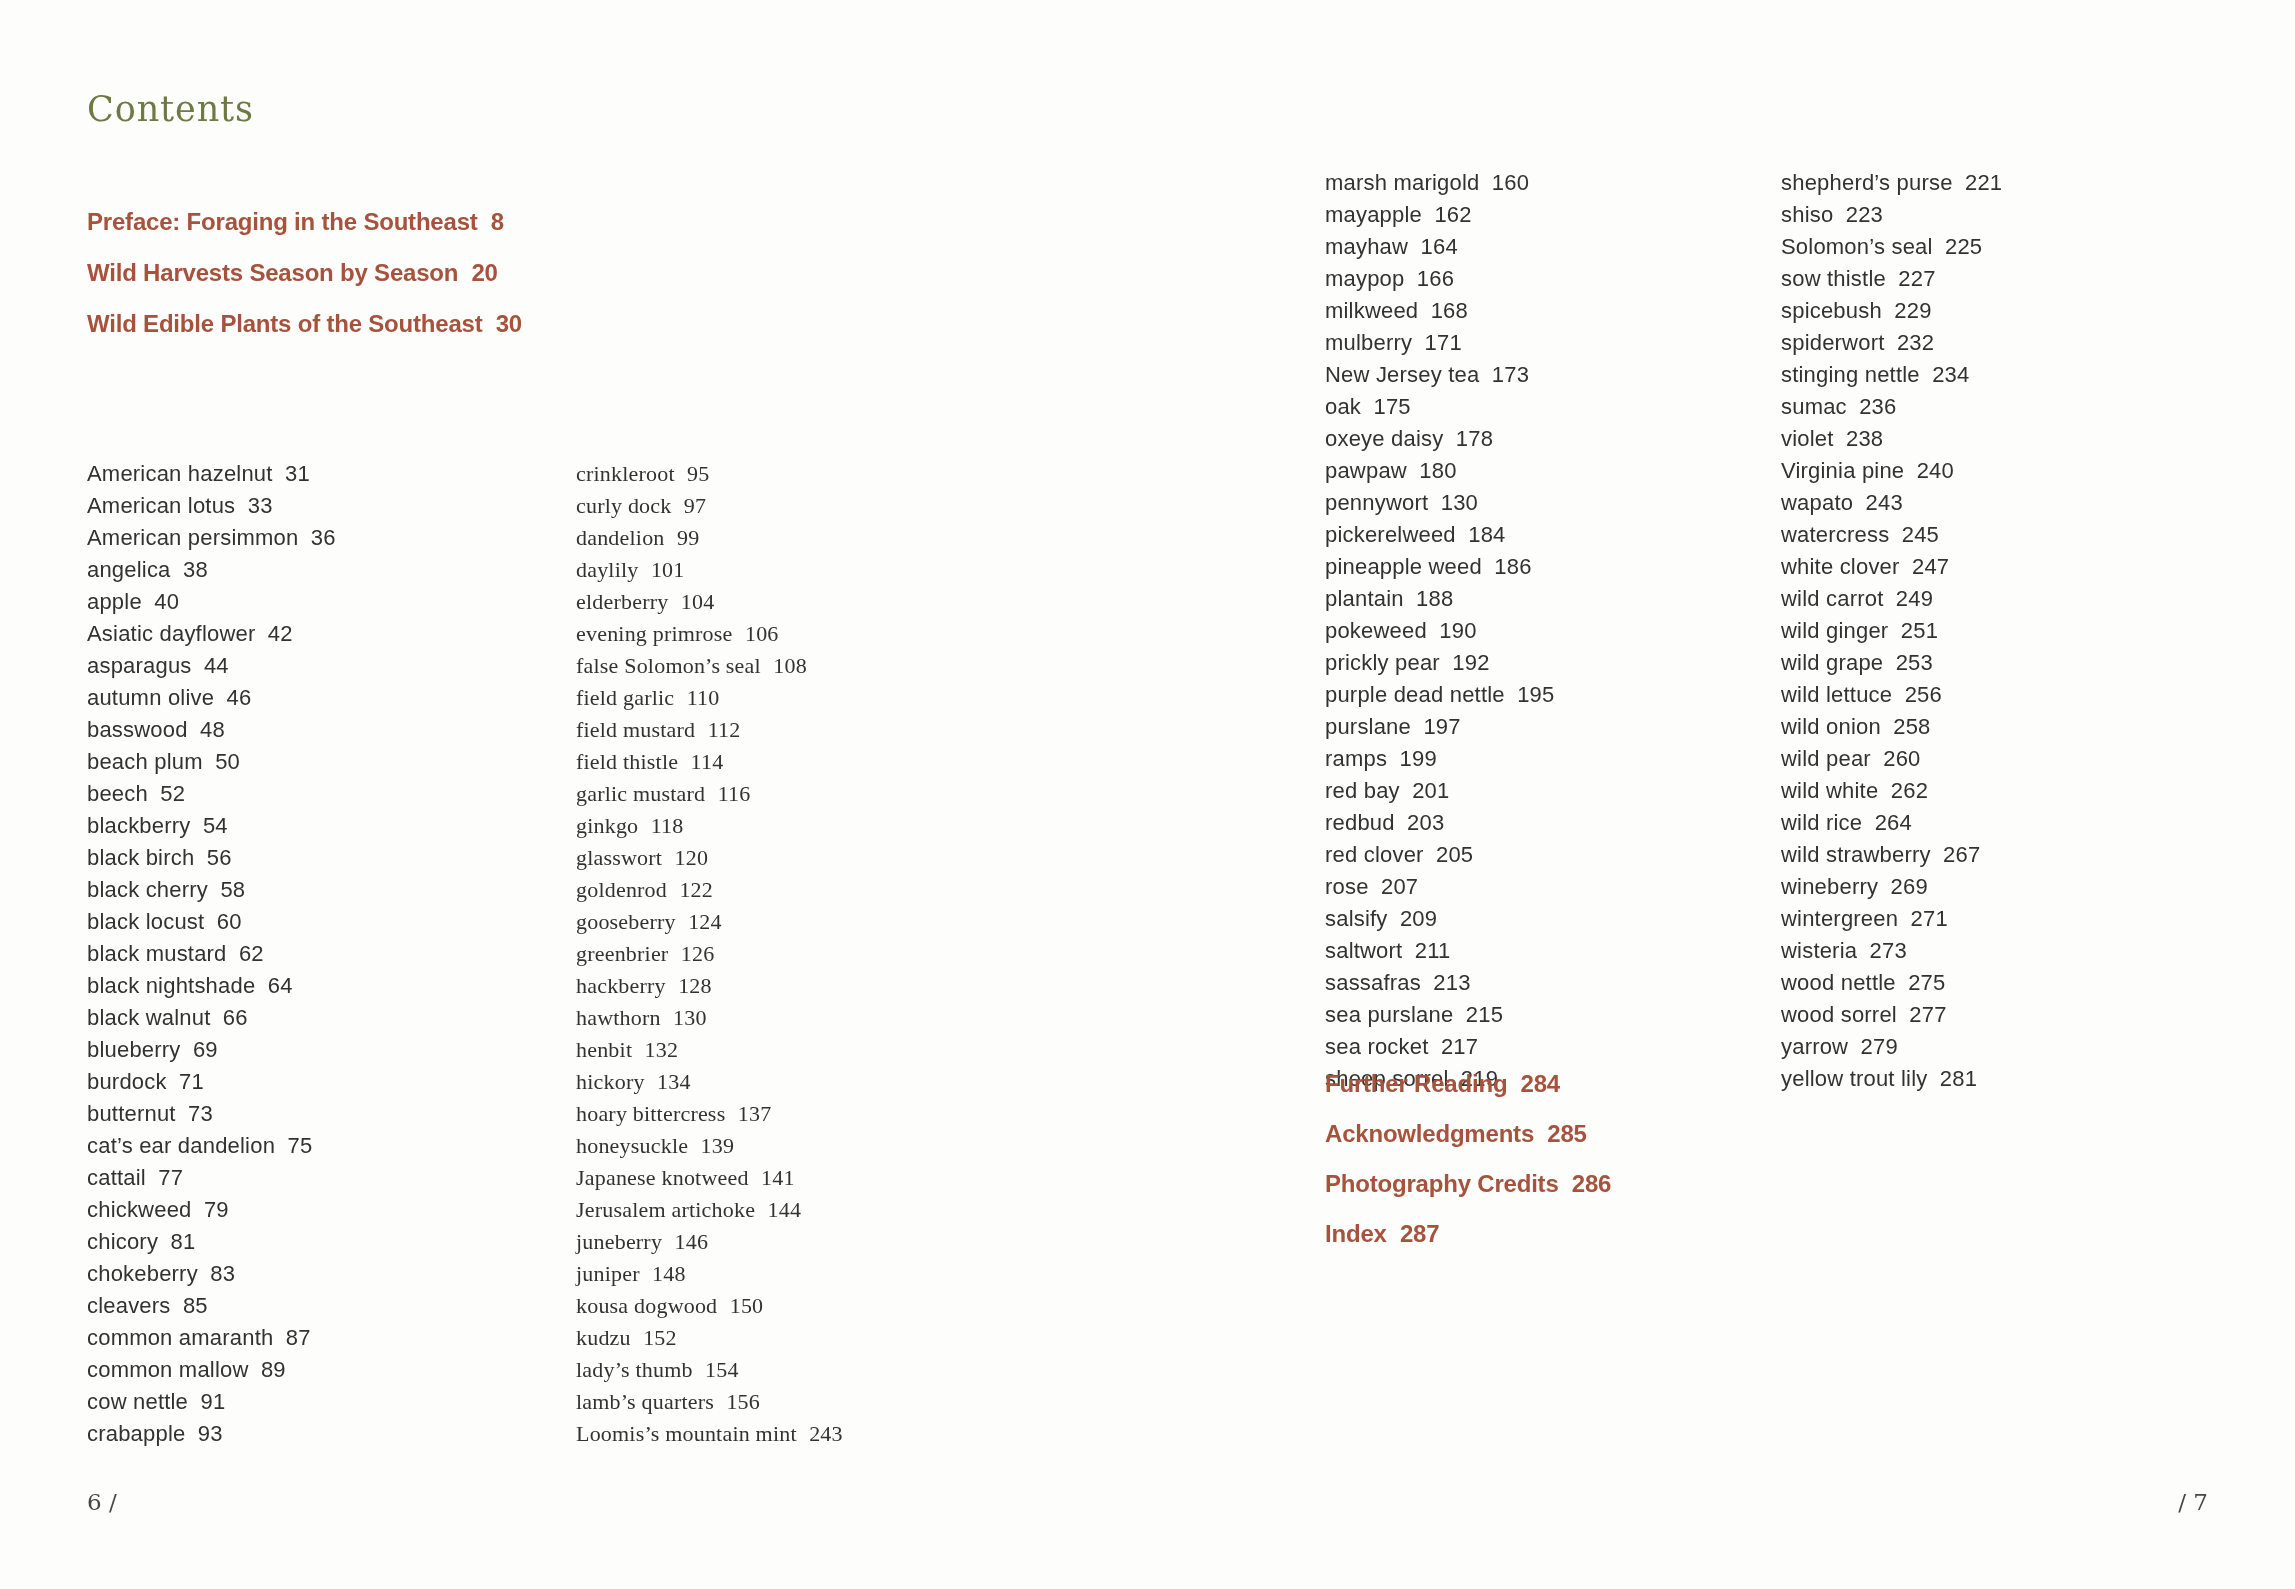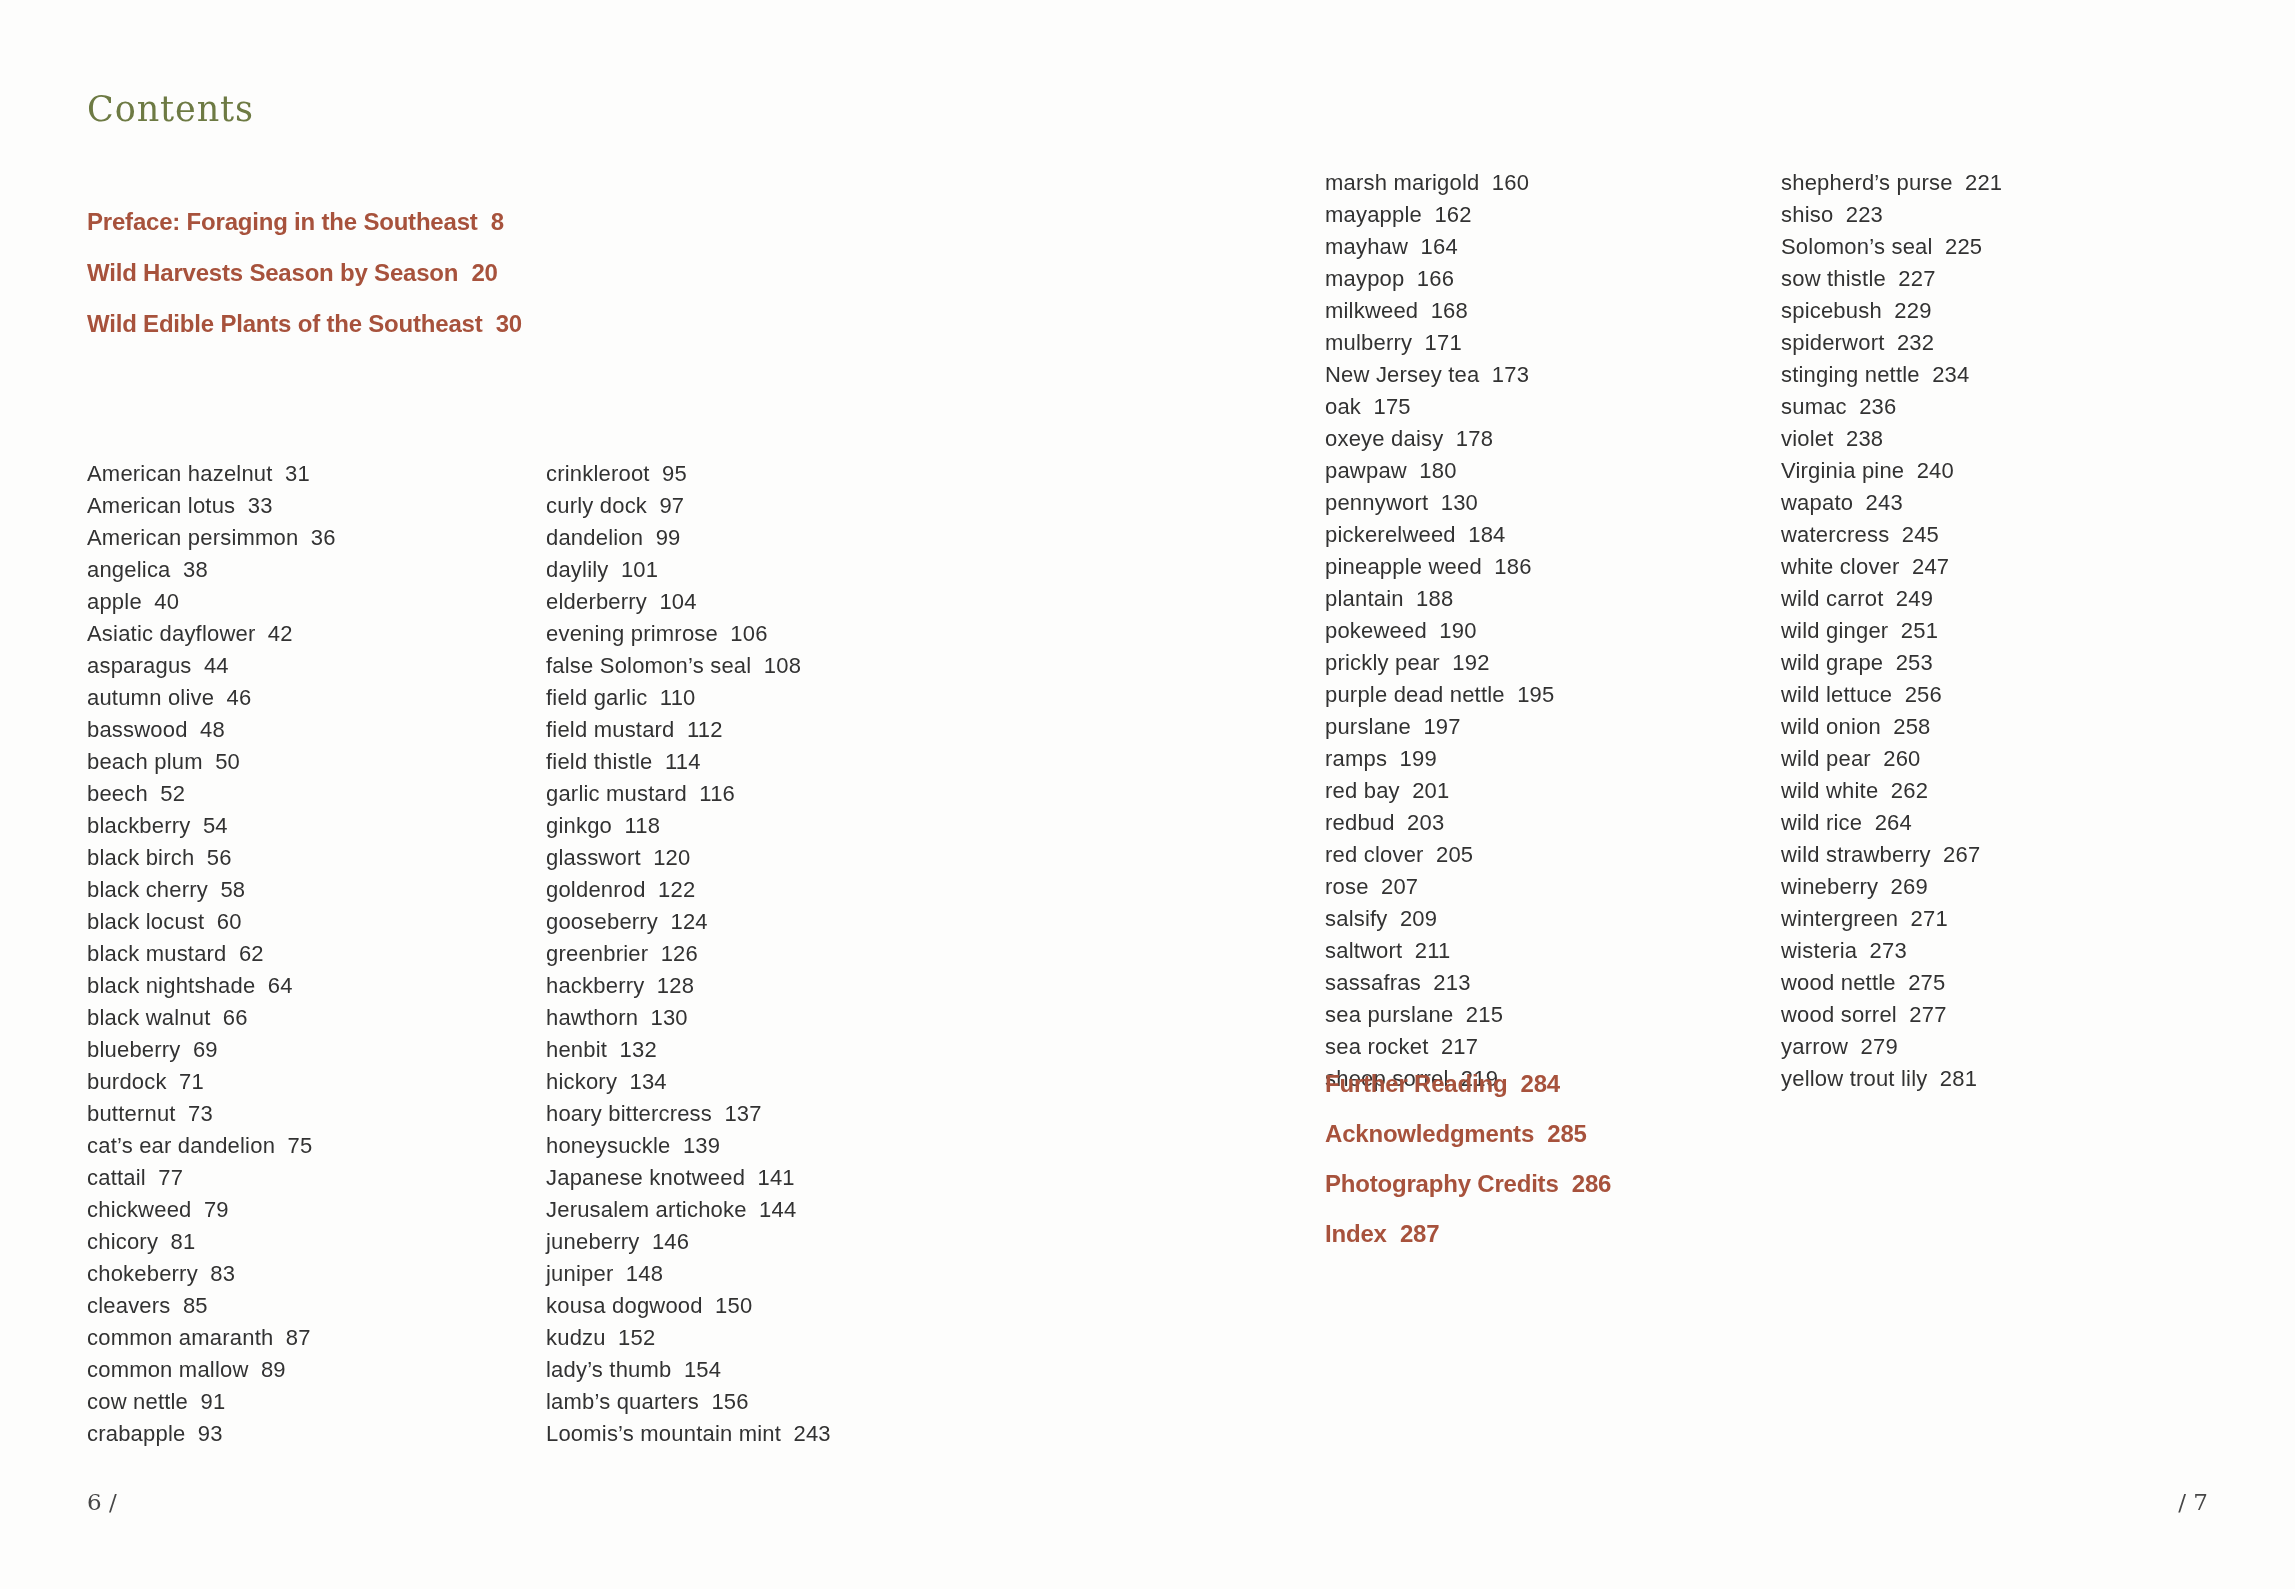--- a/index.html
+++ b/index.html
@@ -21,21 +21,21 @@
   .fm-list.back{left:1325px;top:1059px;}
   .fm-row{
     height:51px;line-height:51px;
     font-size:24px;font-weight:bold;
     color:#a7523c;letter-spacing:-0.2px;
     white-space:nowrap;
   }
   .fm-list.back .fm-row{height:50px;line-height:50px;}
   .plant-col{position:absolute;margin-top:28px;}
   .col1{left:87px;top:430px;}
-  .col2{left:546px;top:430px;}
+  .col2{left:576px;top:430px;font-family:Liberation Serif, serif;}
   .col3{left:1325px;top:139px;}
   .col4{left:1781px;top:139px;}
   .row{
     height:32px;line-height:32px;
     font-size:22px;font-weight:400;
     color:#323232;letter-spacing:0.2px;
     white-space:nowrap;
   }
   .pg{margin-left:12.4px;}
   .fm-row .pg{margin-left:13.2px;}

